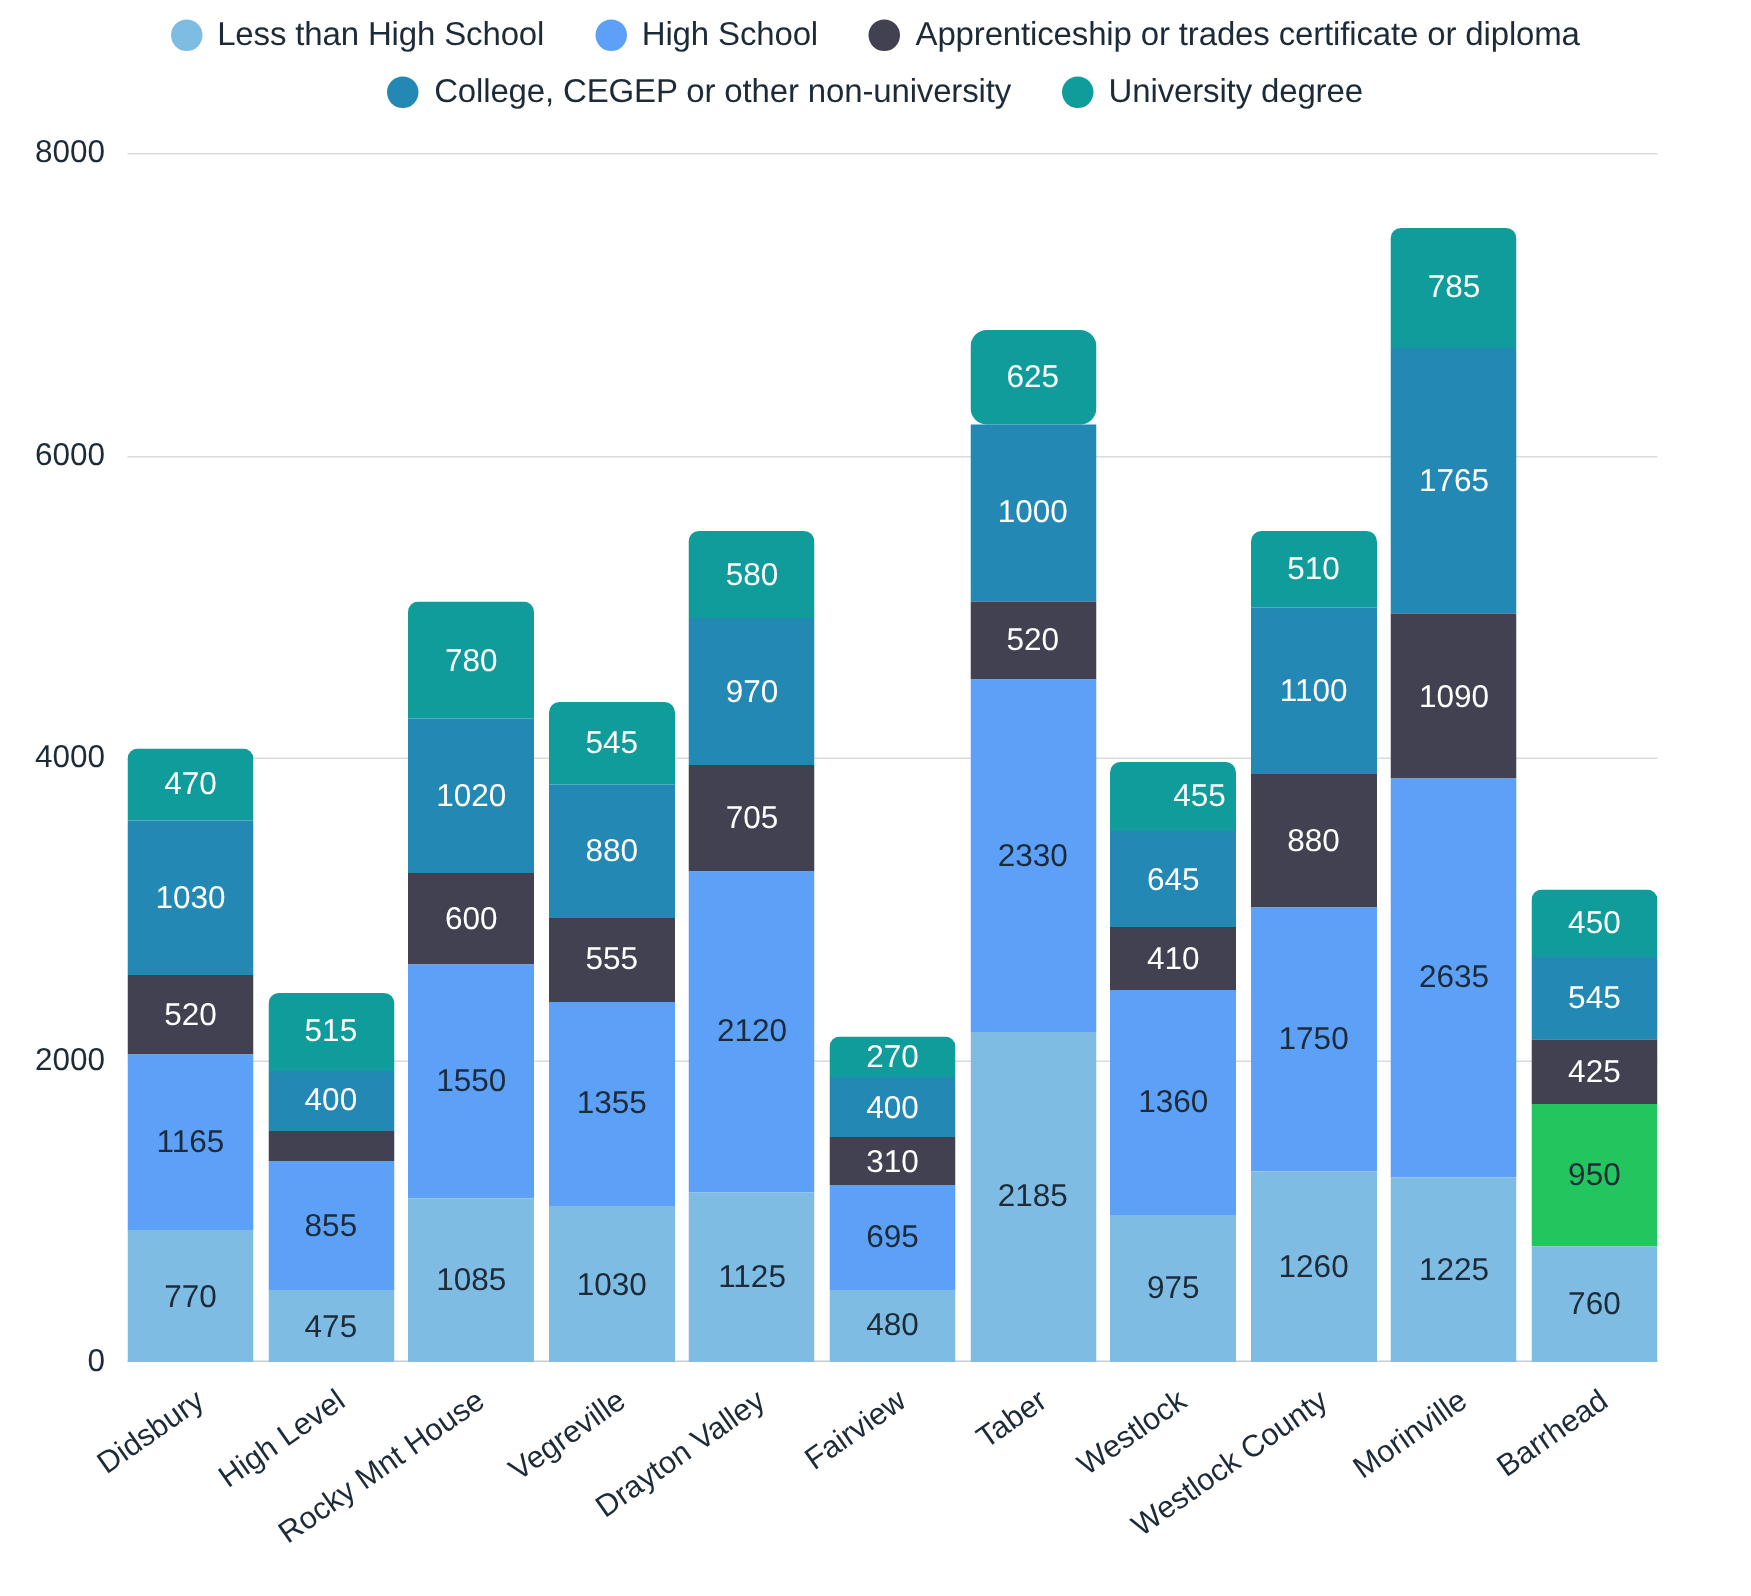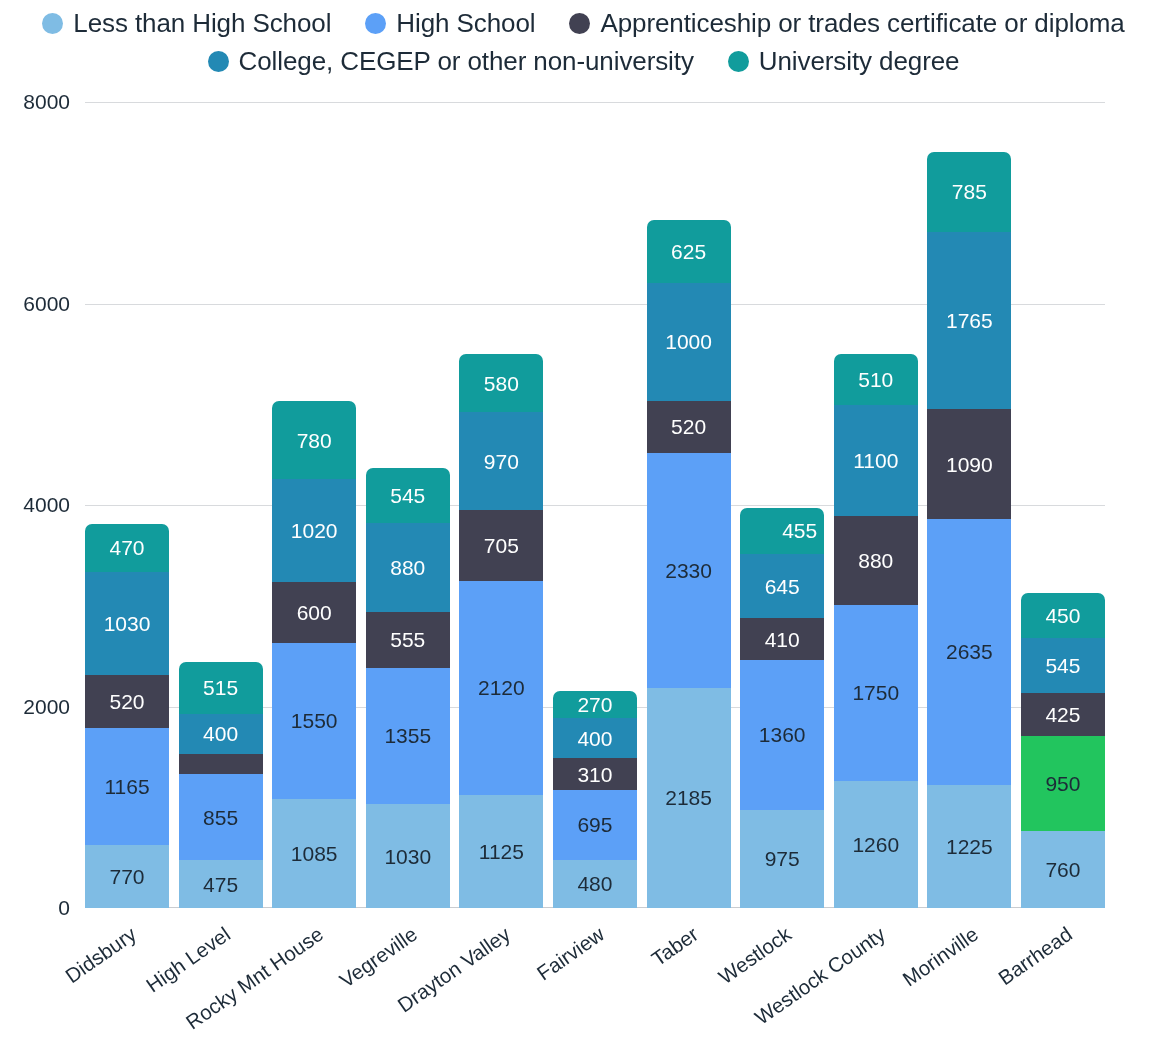--- a/index.html
+++ b/index.html
@@ -40,21 +40,21 @@
     gap: 10px;
     white-space: nowrap;
   }
   .legend-swatch {
     width: 21px;
     height: 21px;
     border-radius: 50%;
     flex: none;
   }
   .legend-label {
-    font-size: 26px;
+    font-size: 22px;
     color: #1d2b38;
     letter-spacing: -0.1px;
   }
 
   
   .plot {
     position: absolute;
     left: 85px;
     top: 102px;
     width: 1020px;
@@ -200,21 +200,21 @@
     <div id="gridlines">
         <div class="gridline" style="top: 604.5px;"></div>
         <div class="gridline" style="top: 403px;"></div>
         <div class="gridline" style="top: 201.5px;"></div>
         <div class="gridline" style="top: 0px;"></div>
       </div>
     <div class="axis-zero"></div>
     <div class="bars" id="bars">
         <div class="bar-col">
           <div class="bar-stack">
-            <div class="seg dark-text" style="height: 63px; background: rgb(127, 188, 228); text-align: right;">
+            <div class="seg dark-text" style="height: 88px; background: rgb(127, 188, 228); text-align: right;">
               <span class="seg-label">770</span>
             </div>
             <div class="seg dark-text" style="height: 117.374px; background: rgb(92, 160, 247);">
               <span class="seg-label">1165</span>
             </div>
             <div class="seg light-text" style="height: 52.39px; background: rgb(65, 65, 82);">
               <span class="seg-label">520</span>
             </div>
             <div class="seg light-text" style="height: 103.772px; background: rgb(35, 137, 180);">
               <span class="seg-label">1030</span>
@@ -324,21 +324,21 @@
             </div>
             <div class="seg dark-text" style="height: 234.748px; background: rgb(92, 160, 247);">
               <span class="seg-label">2330</span>
             </div>
             <div class="seg light-text" style="height: 52.39px; background: rgb(65, 65, 82);">
               <span class="seg-label">520</span>
             </div>
             <div class="seg light-text" style="height: 118px; background: rgb(35, 137, 180);">
               <span class="seg-label">1000</span>
             </div>
-            <div class="seg light-text" style="height: 62.9688px; background: rgb(17, 156, 156);">
+            <div class="seg light-text" style="height: 62.9688px; background: rgb(17, 156, 156); border-radius: 11px;">
               <span class="seg-label">625</span>
             </div>
           </div>
         </div>
         <div class="bar-col">
           <div class="bar-stack">
             <div class="seg dark-text" style="height: 98.2313px; background: rgb(127, 188, 228);">
               <span class="seg-label">975</span>
             </div>
             <div class="seg dark-text" style="height: 150px; background: rgb(92, 160, 247);">

